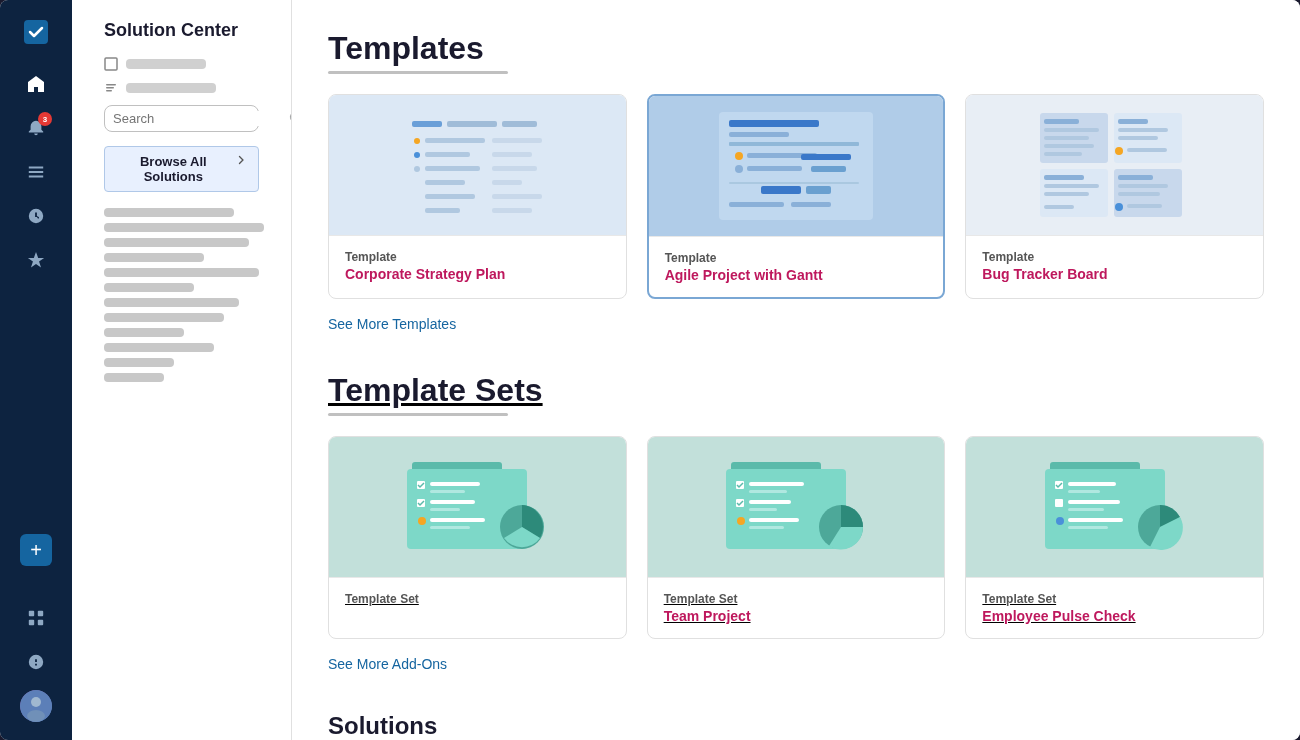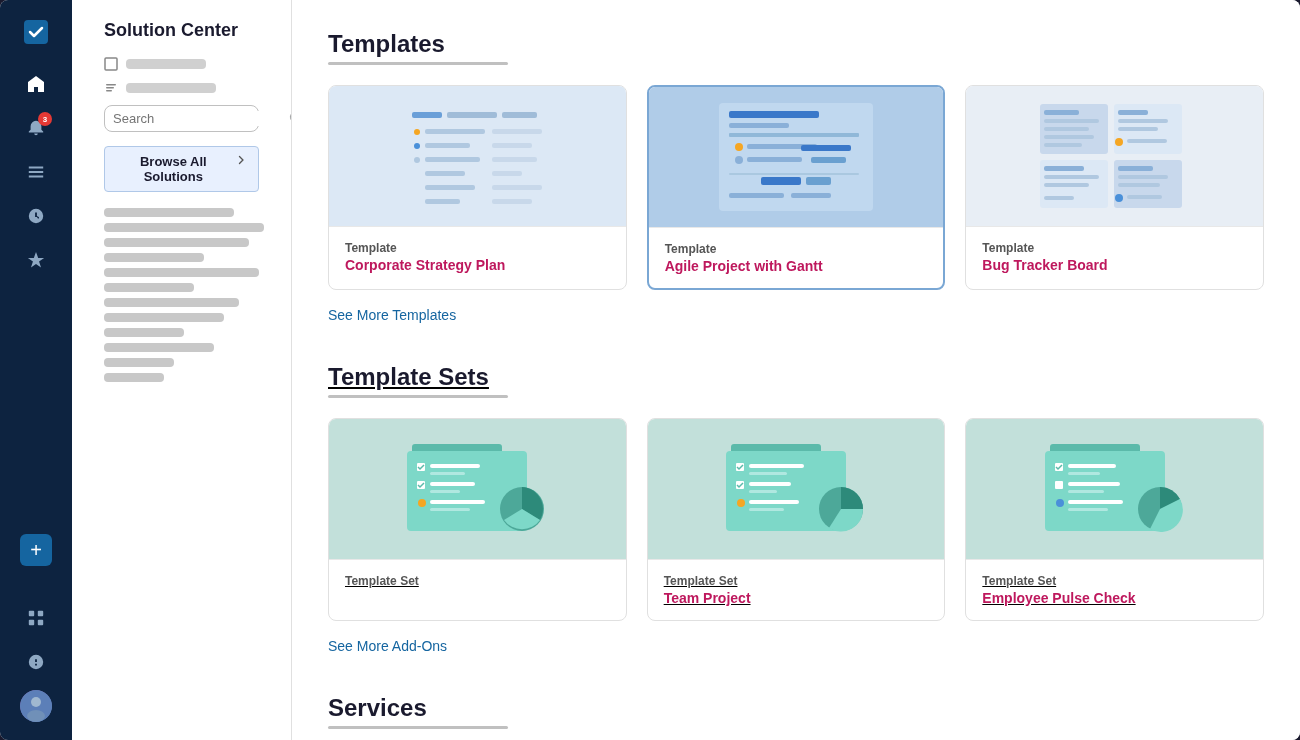--- a/index.html
+++ b/index.html
@@ -150,21 +150,21 @@
 
     
     .main-content {
       flex: 1;
       background: #fff;
       overflow-y: auto;
       padding: 30px 36px;
     }
 
     .section-title {
-      font-size: 24px;
+      font-size: 32px;
       font-weight: 700;
       color: #1a1a2e;
       margin-bottom: 4px;
     }
     .section-divider {
       width: 180px;
       height: 3px;
       background: #c0c0c0;
       border-radius: 2px;
       margin-bottom: 20px;
@@ -574,18 +574,18 @@
             <div class="card-type">Template Set</div>
             <div class="card-name">Employee Pulse Check</div>
           </div>
         </div>
       </div>
 
       <a class="see-more-link">See More Add-Ons</a>
     </div>
 
     <div>
-      <div class="services-title">Services</div>
+      <div class="services-title">Solutions</div>
       <div class="section-divider"></div>
     </div>
 
   </div>
 </div>
 
 </body></html>

